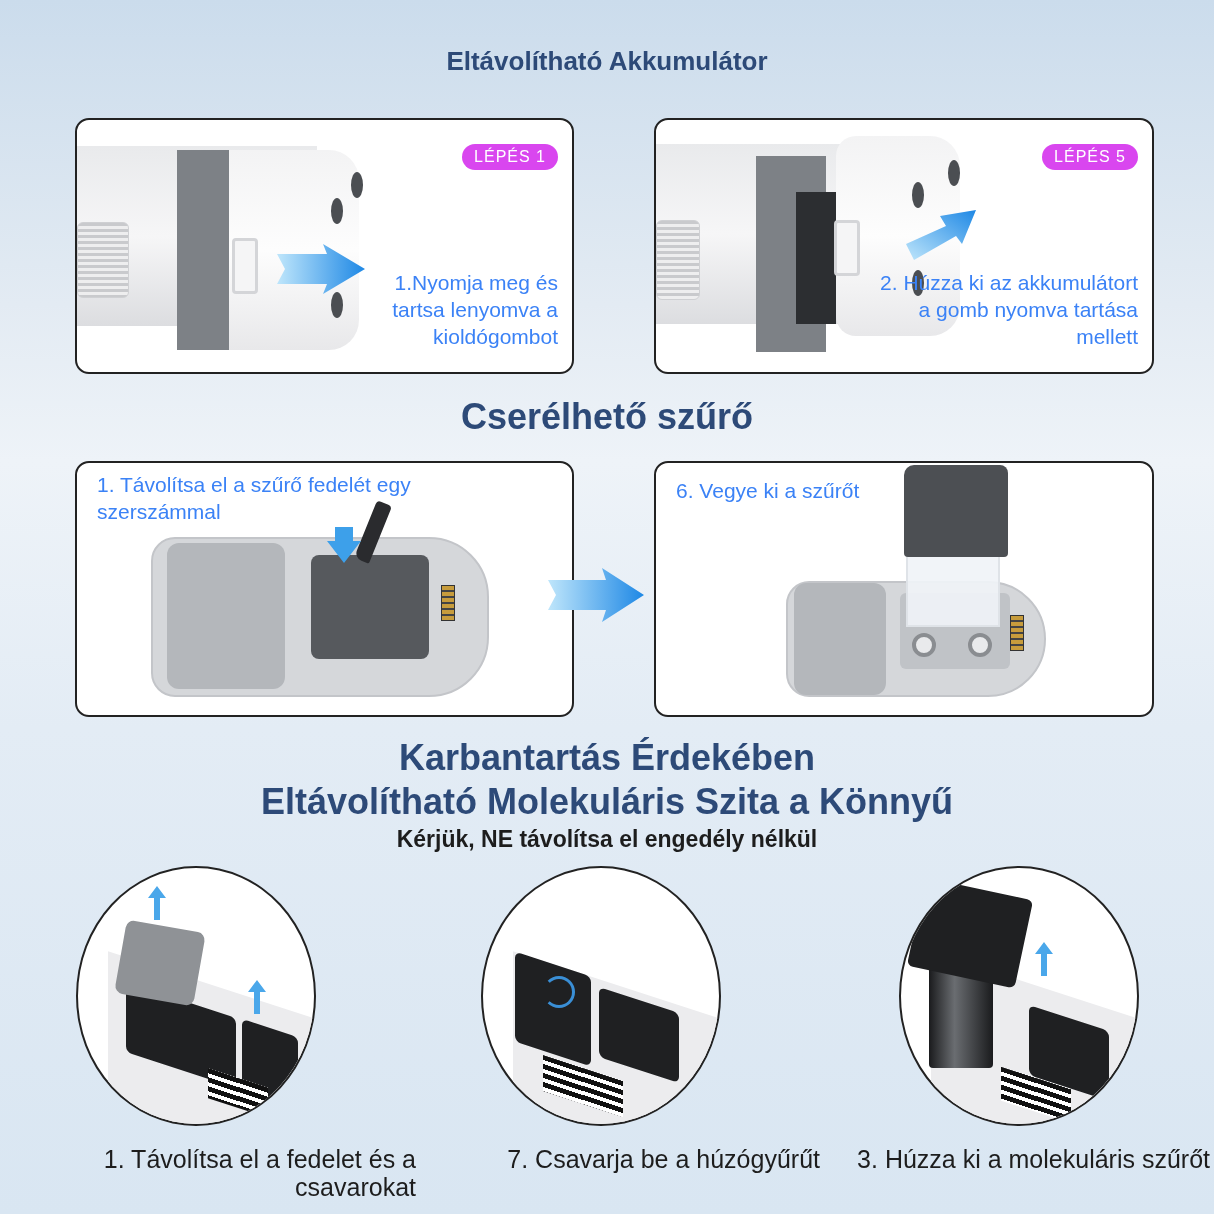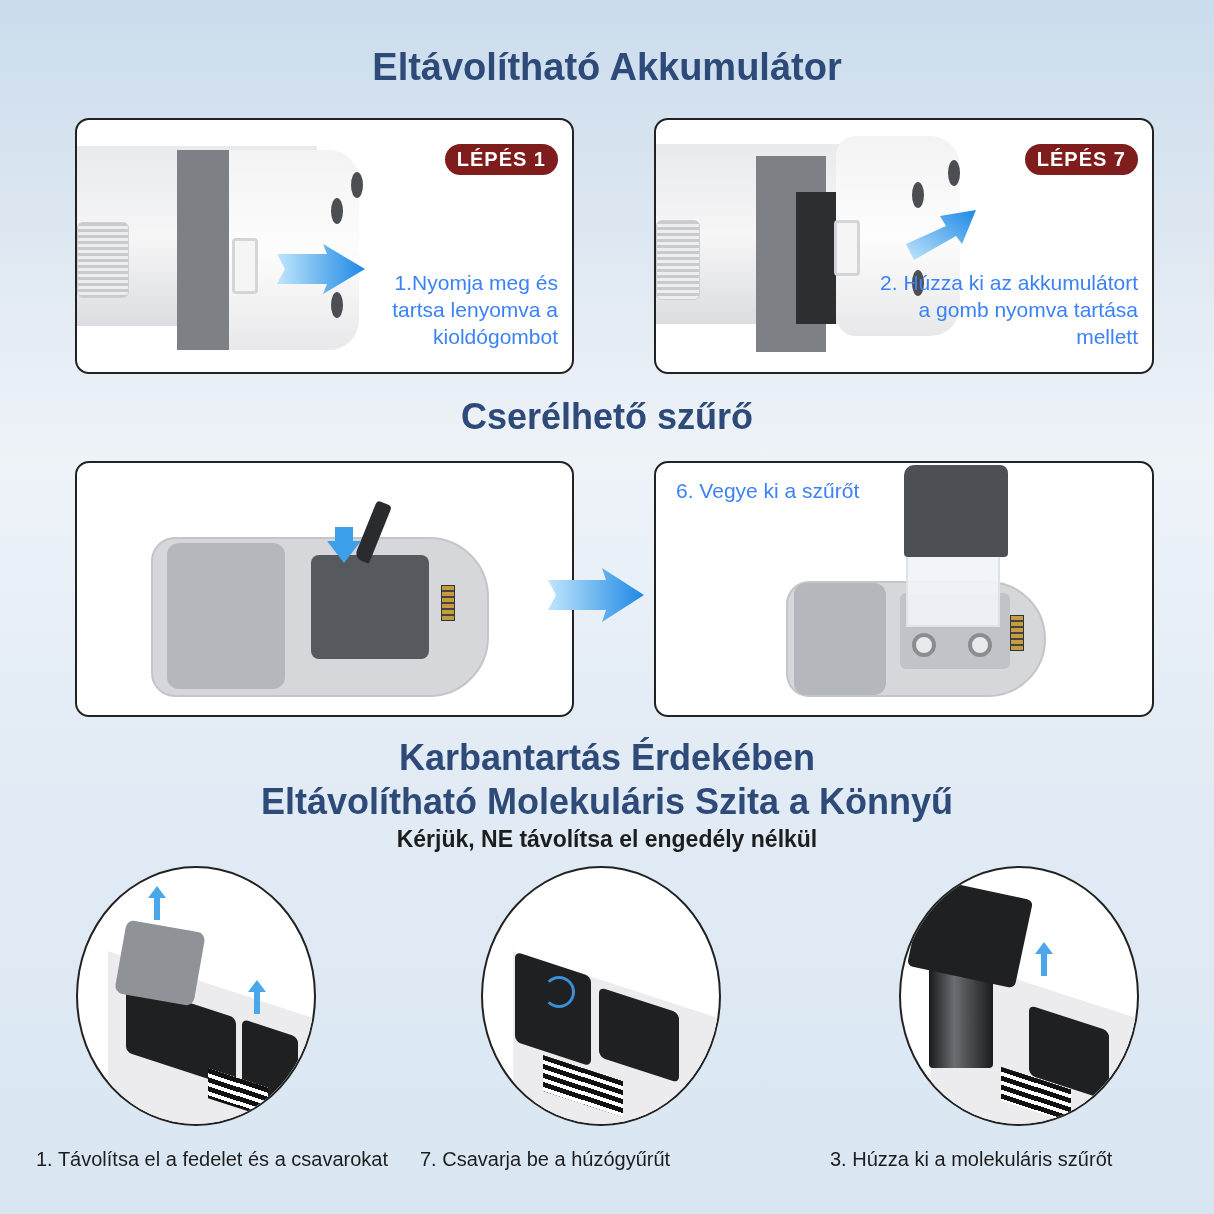--- a/index.html
+++ b/index.html
@@ -7,36 +7,36 @@
   body {
     font-family: "Liberation Sans", "DejaVu Sans", sans-serif;
     background: linear-gradient(180deg, #cbdcec 0%, #e3ebf3 25%, #eef3f8 38%, #e3ecf5 60%, #d9e6f2 100%);
     position: relative;
     color: #1c1c1c;
   }
   .title {
     position: absolute; left: 0; width: 1214px; text-align: center;
     color: #2d4a78; font-weight: bold;
   }
-  .t1 { top: 46px; font-size: 38px; }
+  .t1 { top: 46px; font-size: 26px; }
   .t2 { top: 396px; font-size: 36px; }
   .t3 { top: 736px; font-size: 36px; line-height: 44px; }
   .subtitle { position: absolute; top: 826px; left: 0; width: 1214px; text-align: center; font-size: 23px; font-weight: bold; color: #1d1d1d; }
 
   .card {
     position: absolute; background: #fff; border: 2px solid #222; border-radius: 14px; overflow: hidden;
   }
   .c1 { left: 75px; top: 118px; width: 499px; height: 256px; }
   .c2 { left: 654px; top: 118px; width: 500px; height: 256px; }
   .c3 { left: 75px; top: 461px; width: 499px; height: 256px; }
   .c4 { left: 654px; top: 461px; width: 500px; height: 256px; }
 
   .badge {
-    position: absolute; top: 24px; right: 14px; background: #7f1d1d; color: #fff;
-    font-weight: bold; font-size: 20px; padding: 4px 12px; border-radius: 18px; letter-spacing: 1px;
+    position: absolute; top: 24px; right: 14px; background: #d946ef; color: #fff;
+    font-weight: normal; font-size: 16px; padding: 4px 12px; border-radius: 18px; letter-spacing: 1px;
   }
   .card-text { position: absolute; font-size: 21px; line-height: 27px; color: #3b82f6; }
   .rt { right: 14px; bottom: 22px; text-align: right; width: 220px; }
   .lt { left: 20px; top: 8px; width: 470px; }
 
   
   .dev-body { position: absolute; background: linear-gradient(180deg,#e9eaec,#f6f6f7 50%,#dcdde0); }
   .dev-band { position: absolute; background: #7d8186; }
   .dev-cap { position: absolute; background: linear-gradient(180deg,#f3f3f4,#fdfdfd 50%,#e8e8ea); border-radius: 0 30px 30px 0; }
   .grille { position: absolute; background: repeating-linear-gradient(180deg,#c9cacd 0 3px,#eeeeef 3px 6px); border-radius: 6px; border: 1px solid #cfd0d3; }
@@ -52,21 +52,21 @@
   .circle {
     position: absolute; width: 240px; height: 260px; border-radius: 50%; border: 2px solid #222; background: #fff; overflow: hidden; top: 866px;
   }
   .circ1 { left: 76px; }
   .circ2 { left: 481px; }
   .circ3 { left: 899px; }
   .circle .base { position: absolute; left: 30px; right: -20px; top: 120px; bottom: -20px; background: #ececee; transform: skewY(18deg); }
   .circle .blk { position: absolute; background: #1f2022; border-radius: 6px; }
   .circle .vent { position: absolute; background: repeating-linear-gradient(180deg,#111 0 5px,#fff 5px 9px); }
 
-  .cap-label { position: absolute; top: 1145px; font-size: 20px; text-align: left; color: #1d1d1d; line-height: 28px; }
+  .cap-label { position: absolute; top: 1145px; font-size: 25px; text-align: right; color: #1d1d1d; line-height: 28px; }
   .cl1 { left: 36px; width: 380px; }
   .cl2 { left: 420px; width: 400px; }
   .cl3 { left: 830px; width: 380px; }
 </style>
 </head>
 <body>
 
 <div class="title t1">Eltávolítható Akkumulátor</div>
 
 <div class="card c1">
@@ -103,27 +103,28 @@
   <div class="latch" style="left:178px;top:100px;"></div>
   <svg class="arrow" style="left:250px;top:84px" width="72" height="60">
     <defs>
         <linearGradient id="gb" x1="0" x2="1" y1="1" y2="0">
           <stop offset="0" stop-color="#bfe6fb"></stop>
           <stop offset="1" stop-color="#1e88e5"></stop>
         </linearGradient>
       </defs>
     <polygon points="0,40 40,22 34,12 70,6 56,40 50,32 8,56" fill="url(#gb)"></polygon>
   </svg>
-  <div class="badge">LÉPÉS 7</div>
+  <div class="badge">LÉPÉS 5</div>
   <div class="card-text rt" style="width:260px;">2. Húzza ki az akkumulátort a gomb nyomva tartása mellett</div>
 </div>
 
 <div class="title t2">Cserélhető szűrő</div>
 
 <div class="card c3">
+  <div class="card-text lt" style="width:380px;">1. Távolítsa el a szűrő fedelét egy szerszámmal</div>
   <div class="tray" style="left:74px;top:74px;width:338px;height:160px;"></div>
   <div class="tray-lid" style="left:90px;top:80px;width:118px;height:146px;"></div>
   <div class="tray-filter" style="left:234px;top:92px;width:118px;height:104px;"></div>
   <div class="contacts" style="left:364px;top:122px;"></div>
   <div style="position:absolute;left:288px;top:38px;width:16px;height:62px;background:#2a2b2e;transform:rotate(22deg);border-radius:4px 4px 2px 8px;"></div>
   <svg class="arrow" style="left:250px;top:64px" width="34" height="36">
     <polygon points="8,0 26,0 26,14 34,14 17,36 0,14 8,14" fill="#3da0ea"></polygon>
   </svg>
 </div>
 

